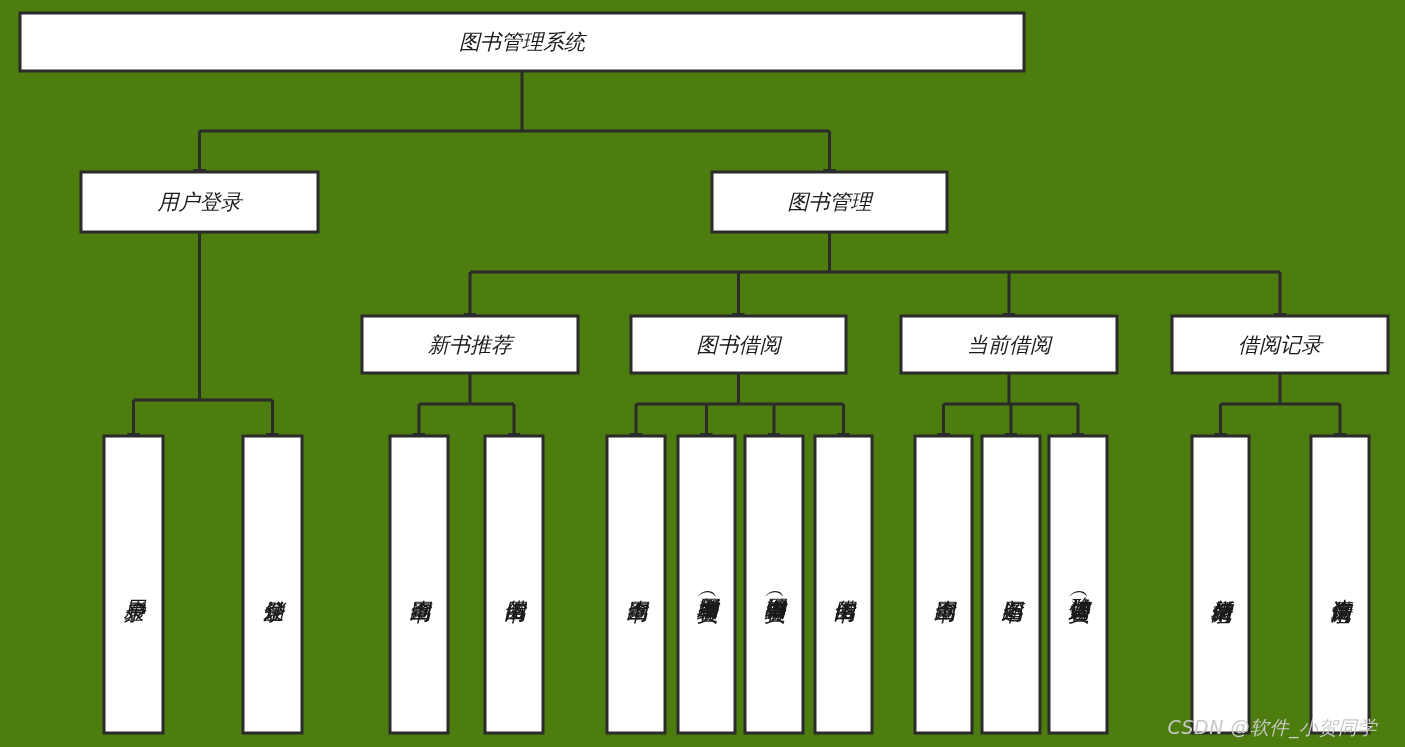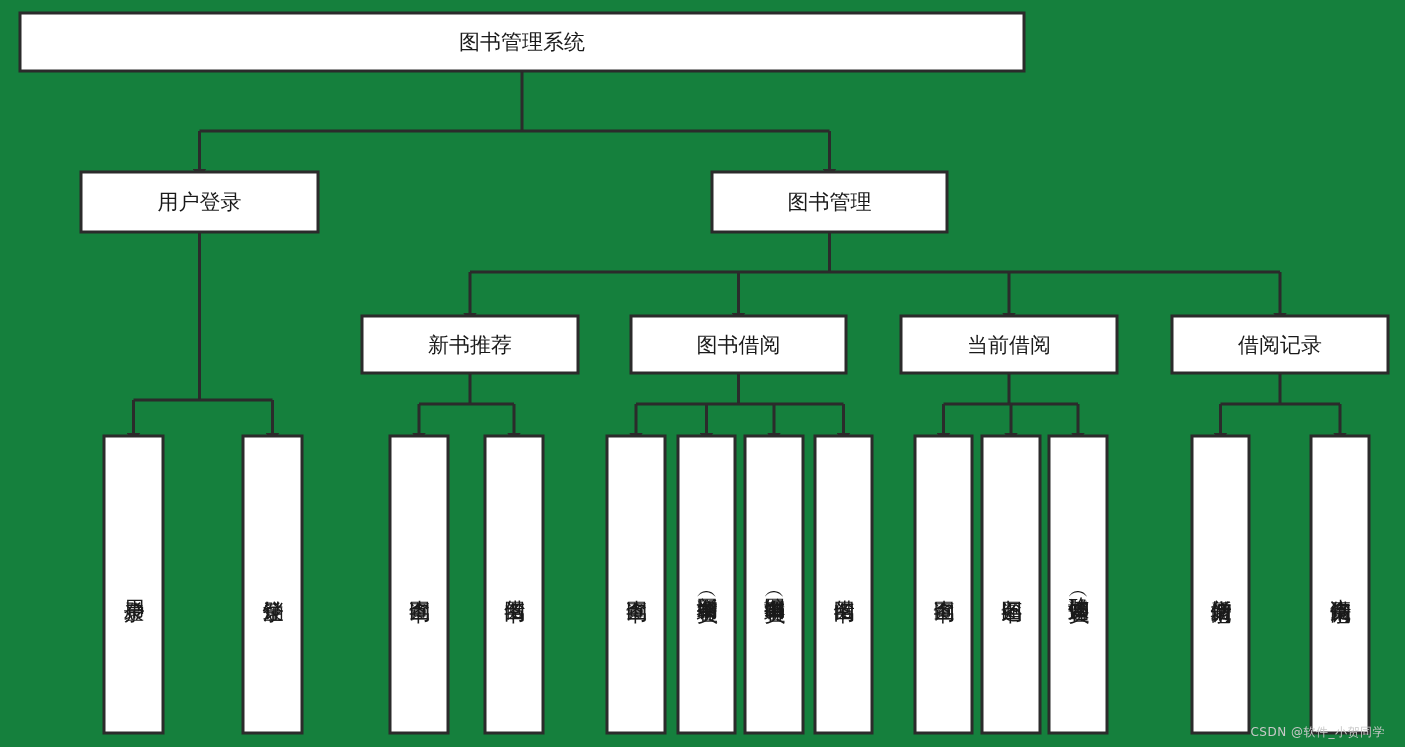--- a/index.html
+++ b/index.html
@@ -10,21 +10,22 @@
   body {
     width: 1405px;
     height: 747px;
     font-family: "DejaVu Sans", "Liberation Sans", sans-serif;
     overflow: hidden;
   }
   #diagram-root {
     position: relative;
     width: 1405px;
     height: 747px;
-    background: #15803d;
+    background: #4d7c0f;
+    font-style: italic;
   }
   svg#tree-svg {
     position: absolute;
     left: 0;
     top: 0;
     width: 1405px;
     height: 747px;
     display: block;
   }
   .node-rect {
@@ -62,24 +63,24 @@
     font-family: "DejaVu Sans", "Liberation Sans", sans-serif;
     font-size: 21px;
     line-height: 1.12;
     color: #1a1a1a;
     letter-spacing: 1px;
     white-space: nowrap;
     text-align: center;
   }
   .watermark {
     position: absolute;
-    right: 20px;
+    right: 28px;
     bottom: 6px;
     font-family: "DejaVu Sans", "Liberation Sans", sans-serif;
-    font-size: 12px;
+    font-size: 19px;
     color: #c9c9c9;
     letter-spacing: 0.5px;
     white-space: nowrap;
   }
 </style>
 </head>
 <body>
 
 <div id="diagram-root">
 

